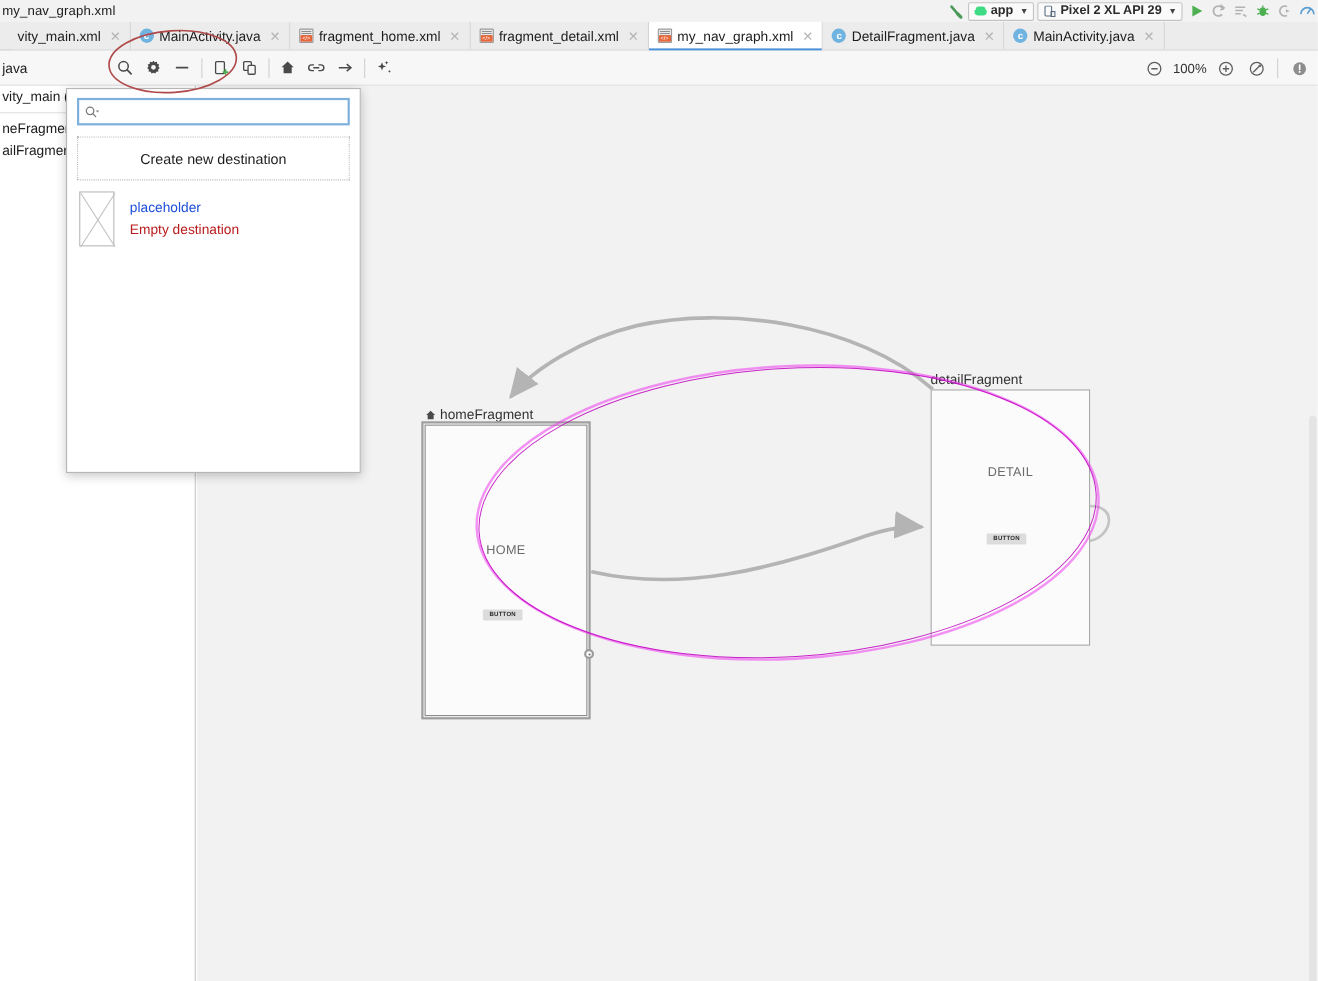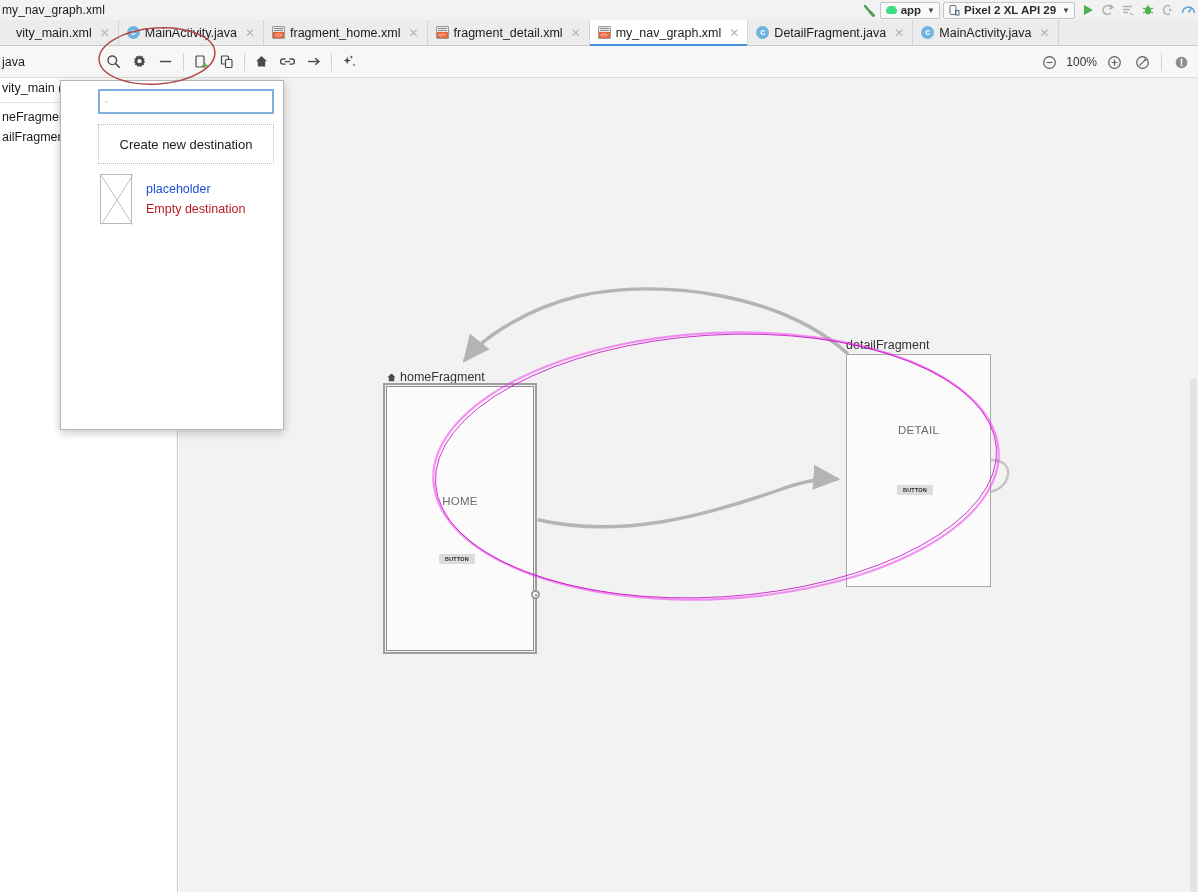--- a/index.html
+++ b/index.html
@@ -154,25 +154,24 @@
     position: absolute; width: 9px; height: 9px; border-radius: 50%;
     background: #fff; border: 2px solid #9b9b9b;
   }
   .anchor::after {
     content: ""; position: absolute; left: 1.5px; top: 1.5px;
     width: 2px; height: 2px; border-radius: 50%; background: #6e6e6e;
   }
 
   
   .popup {
-    position: absolute; left: 60px; top: 80px; width: 224px; height: 350px;
+    position: absolute; left: 60px; top: 80px; width: 268px; height: 350px;
     background: #ffffff; border: 1px solid #b6b6b6;
     box-shadow: 0 3px 9px rgba(0,0,0,.22);
     z-index: 40;
-    padding-left: 28px;
   }
   .popup-search-wrap { padding: 8px 9px 0 9px; }
   .popup-search {
     display: flex; align-items: center; gap: 4px;
     height: 25px; border: 2px solid #7eb0de; background: #fff;
     padding: 0 5px;
   }
   .popup-search input {
     border: none; outline: none; flex: 1; height: 100%;
     font-size: 12px; font-family: "Liberation Sans", sans-serif; color: #222;

